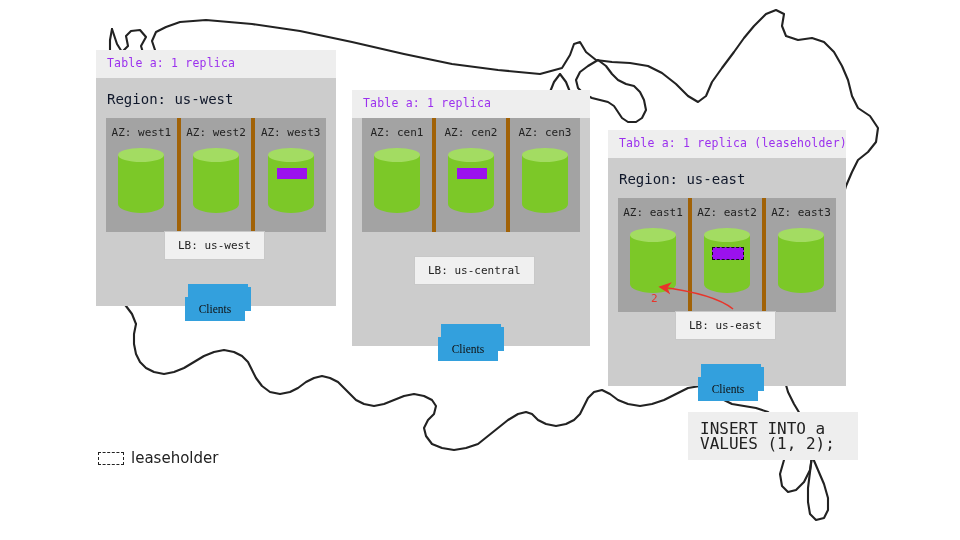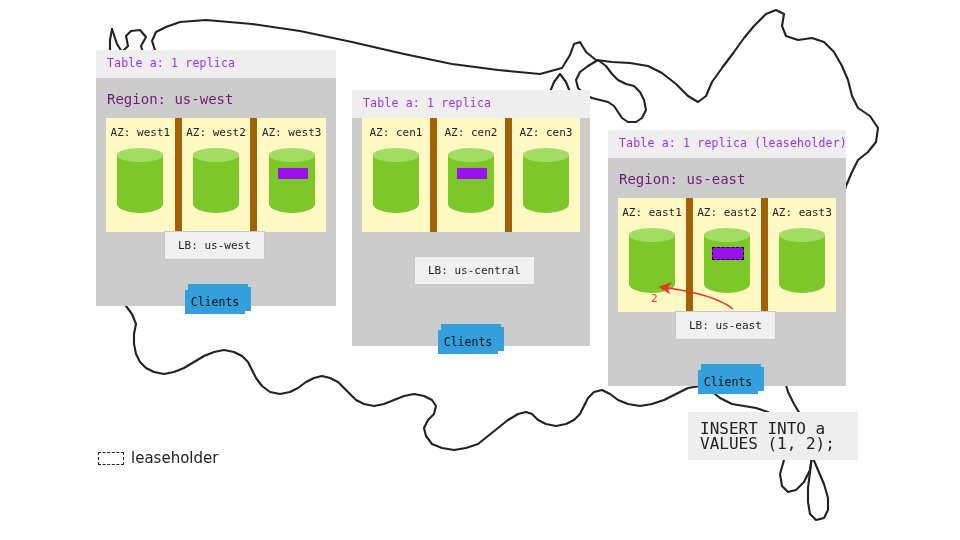--- a/index.html
+++ b/index.html
@@ -16,31 +16,31 @@
   
   .region{position:absolute;}
   .region-title{
     background:#eeeeee;color:#9b30ee;
     font-size:11.5px;letter-spacing:.2px;
     padding:8px 10px 8px 11px;line-height:1;
     white-space:nowrap;
   }
   .region-body{background:#cccccc;padding:0 10px 0 10px;}
   .region-name{
-    color:#701a75;font-size:14px;line-height:1;
+    color:#0f172a;font-size:14px;line-height:1;
     padding:14px 0 12px 1px;white-space:nowrap;
   }
   .az-row{
-    background:#fef9c3;display:flex;
+    background:#a3a3a3;display:flex;
   }
   .az{
     flex:1;display:flex;flex-direction:column;align-items:center;
     padding:9px 0 12px 0;position:relative;
   }
-  .az + .az{border-left:7px solid #a16207;}
+  .az + .az{border-left:4px solid #a16207;}
   .az-label{font-size:11px;color:#222;line-height:1;margin-bottom:10px;white-space:nowrap;}
 
   
   .cyl{position:relative;width:46px;height:72px;}
   .cyl .body{
     position:absolute;left:0;top:7px;width:46px;height:58px;
     background:#7cc828;border-radius:0 0 23px 23px/0 0 9px 9px;
   }
   .cyl .top{
     position:absolute;left:0;top:0;width:46px;height:14px;
@@ -57,23 +57,23 @@
     position:absolute;background:#f0f0f0;border:1px solid #c8c8c8;
     font-size:11px;color:#222;line-height:1;
     padding:8px 13px;white-space:nowrap;
   }
 
   
   .clients{position:absolute;width:60px;height:24px;}
   .clients .sheet{position:absolute;background:#33a0dd;}
   .clients .s3{left:6px;top:6px;width:60px;height:24px;}
   .clients .s2{left:3px;top:3px;width:60px;height:24px;}
-  .clients .s1{left:0;top:9px;width:60px;height:24px;
+  .clients .s1{left:0;top:16px;width:60px;height:24px;
     display:flex;align-items:center;justify-content:center;
-    color:#111;font-size:11.5px;white-space:nowrap;}
+    color:#111;font-size:11.5px;white-space:nowrap;font-family:Liberation Serif, serif;}
 
   
   .sqlbox{
     position:absolute;background:#eeeeee;color:#222;
     font-size:16px;line-height:15px;padding:9px 12px;white-space:pre;
   }
 
   
   .legend{position:absolute;display:flex;align-items:center;gap:7px;}
   .legend .swatch{width:24px;height:11px;border:1.5px dashed #222;background:transparent;}

